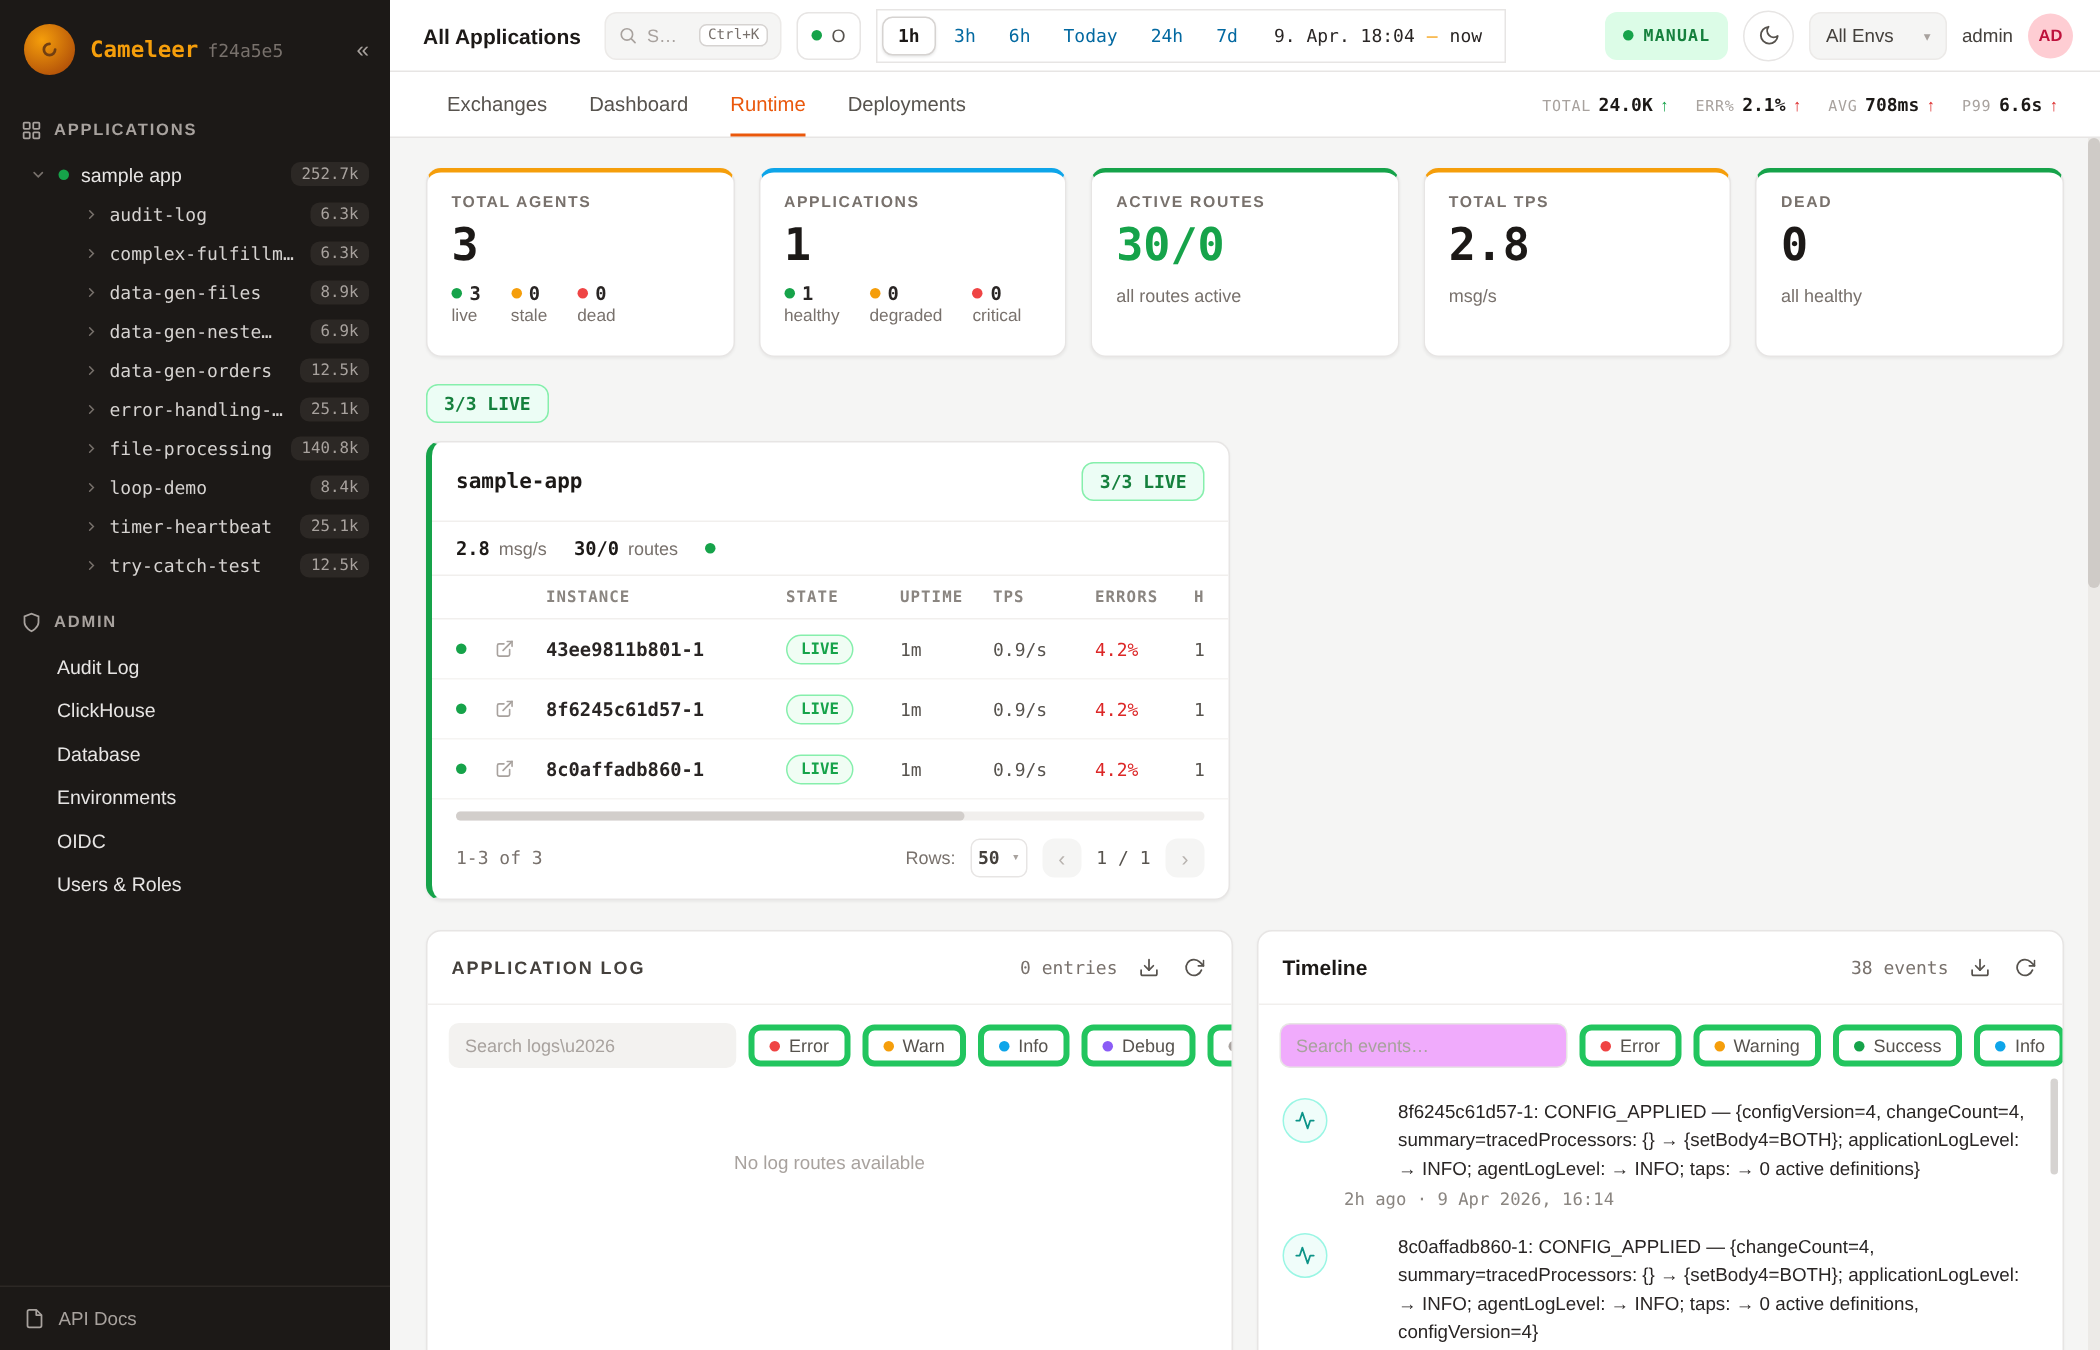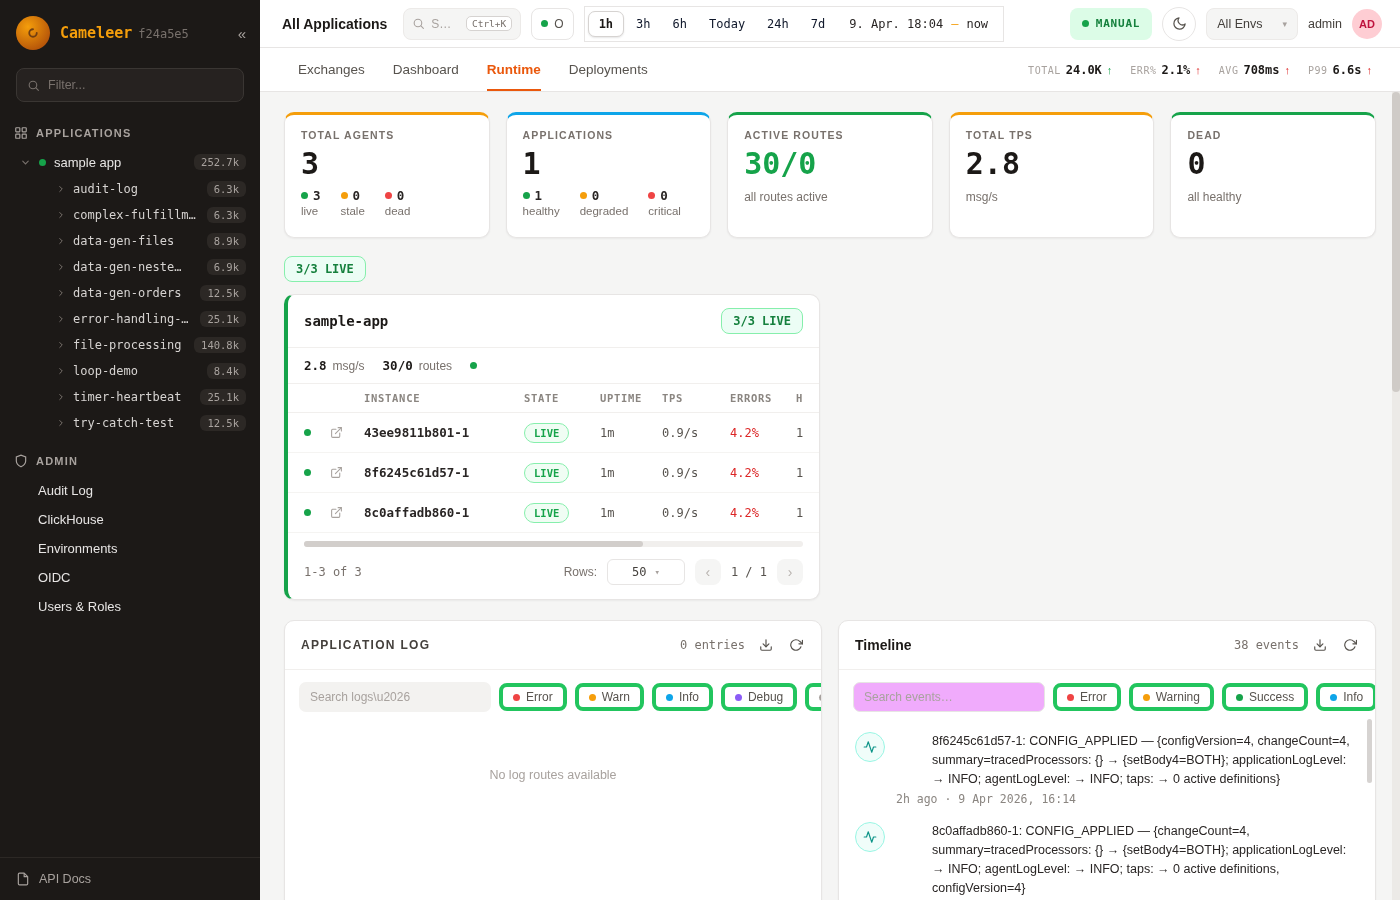--- a/index.html
+++ b/index.html
@@ -33,35 +33,35 @@
   .sb-footer { border-top:1px solid #2c2825; padding:14px 16px; display:flex; align-items:center; gap:9px; color:#a8a29e; font-size:12.5px; cursor:pointer; }
 
   
   .main { flex:1; display:flex; flex-direction:column; min-width:0; }
   .topbar { height:48px; flex:none; background:#fff; border-bottom:1px solid #e7e5e4; display:flex; align-items:center; gap:10px; padding:0 18px 0 22px; }
   .tb-title { font-weight:700; font-size:14px; margin-right:6px; white-space:nowrap; }
   .tb-search { width:118px; height:32px; background:#f5f5f4; border:1px solid #eceae8; border-radius:8px; display:flex; align-items:center; gap:6px; padding:0 8px; color:#a8a29e; font-size:12px; cursor:text; flex:none; }
   .tb-search kbd { margin-left:auto; border:1px solid #d6d3d1; background:#fff; border-radius:5px; padding:1px 5px; font-family:"DejaVu Sans Mono",monospace; font-size:9.5px; color:#78716c; }
   .tb-online { height:32px; border:1px solid #e7e5e4; border-radius:8px; background:#fff; display:flex; align-items:center; gap:6px; padding:0 9px; font-size:12px; color:#57534e; cursor:pointer; flex:none; }
   .tb-timegroup { height:36px; border:1px solid #e7e5e4; border-radius:0; background:#fff; display:flex; align-items:center; padding:3px; gap:2px; flex:none; }
-  .range-pill { padding:5px 10px; font-family:"DejaVu Sans Mono",monospace; font-size:12px; color:#0f172a; border-radius:7px; cursor:pointer; }
+  .range-pill { padding:5px 10px; font-family:"DejaVu Sans Mono",monospace; font-size:12px; color:#0369a1; border-radius:7px; cursor:pointer; }
   .range-pill.active { background:#fff; border:1px solid #d6d3d1; color:#1c1917; font-weight:700; box-shadow:0 1px 2px rgba(0,0,0,.10); }
   .tb-dates { display:flex; align-items:center; gap:8px; padding:0 12px; font-family:"DejaVu Sans Mono",monospace; font-size:12px; color:#292524; cursor:pointer; }
   .tb-dates .sep { color:#f59e0b; }
   .manual-btn { margin-left:auto; height:32px; border-radius:8px; background:#dcfce7; color:#15803d; display:flex; align-items:center; gap:7px; padding:0 12px; font-family:"DejaVu Sans Mono",monospace; font-size:11px; font-weight:700; letter-spacing:.8px; cursor:pointer; flex:none; }
   .moon-btn { width:34px; height:34px; border-radius:50%; border:1px solid #e7e5e4; background:#fff; display:flex; align-items:center; justify-content:center; color:#57534e; cursor:pointer; flex:none; }
   .env-select { height:32px; background:#f5f5f4; border:1px solid #eceae8; border-radius:8px; display:flex; align-items:center; gap:20px; padding:0 10px; font-size:12.5px; color:#44403c; cursor:pointer; flex:none; }
   .caret { font-size:9px; color:#a8a29e; }
   .tb-user { font-size:12.5px; color:#44403c; }
   .avatar { width:30px; height:30px; border-radius:50%; background:#fecdd3; color:#be123c; display:flex; align-items:center; justify-content:center; font-size:11px; font-weight:700; cursor:pointer; flex:none; }
 
   
   .tabbar { height:44px; flex:none; background:#fff; border-bottom:1px solid #e7e5e4; display:flex; align-items:center; gap:28px; padding:0 28px 0 38px; }
   .tab { height:100%; display:flex; align-items:center; font-size:13.5px; color:#57534e; border-bottom:2px solid transparent; padding-top:2px; cursor:pointer; }
-  .tab.active { color:#ea580c; border-bottom-color:#ea580c; font-weight:700; }
+  .tab.active { color:#ea580c; border-bottom-color:#ea580c; font-weight:400; }
   .tab-stats { margin-left:auto; display:flex; align-items:center; gap:18px; }
   .stat-g { display:flex; align-items:baseline; gap:5px; white-space:nowrap; }
   .stat-label { font-family:"DejaVu Sans Mono",monospace; font-size:10px; color:#a8a29e; letter-spacing:.5px; }
   .stat-value { font-family:"DejaVu Sans Mono",monospace; font-size:12px; font-weight:700; color:#1c1917; }
   .arrow { font-size:11px; }
   .up-good { color:#16a34a; } .up-bad { color:#dc2626; }
 
   
   .content { flex:1; background:#f5f5f4; padding:20px 24px 0; overflow:hidden; }
   .cards-row { display:flex; gap:16px; margin-bottom:18px; }
@@ -92,21 +92,21 @@
   .cell-instance { font-family:"DejaVu Sans Mono",monospace; font-size:12.5px; font-weight:700; color:#292524; }
   .state-pill { display:inline-flex; border:1px solid #86efac; background:#f0fdf4; color:#16a34a; font-family:"DejaVu Sans Mono",monospace; font-size:10.5px; font-weight:700; padding:3px 9px; border-radius:999px; }
   .cell-dim { font-family:"DejaVu Sans Mono",monospace; font-size:12px; color:#57534e; }
   .cell-err { font-family:"DejaVu Sans Mono",monospace; font-size:12px; color:#dc2626; }
   .link-btn { color:#a8a29e; cursor:pointer; }
   .h-scrollbar { height:6px; background:#f1efed; border-radius:3px; margin:8px 16px 4px; cursor:pointer; }
   .h-thumb { width:68%; height:100%; background:#d2cecb; border-radius:3px; }
   .ac-footer { display:flex; align-items:center; gap:10px; padding:8px 16px 14px; }
   .range-text { font-family:"DejaVu Sans Mono",monospace; font-size:12px; color:#78716c; }
   .rows-label { margin-left:auto; font-size:12px; color:#78716c; }
-  .rows-select { border:1px solid #e7e5e4; border-radius:6px; padding:5px 24px; display:flex; align-items:center; gap:8px; font-family:"DejaVu Sans Mono",monospace; font-size:12px; color:#44403c; cursor:pointer; }
+  .rows-select { border:1px solid #e7e5e4; border-radius:6px; padding:5px 4px; display:flex; align-items:center; gap:8px; font-family:"DejaVu Sans Mono",monospace; font-size:12px; color:#44403c; cursor:pointer;font-weight:bold; }
   .pg-btn { width:26px; height:26px; border-radius:8px; background:#f5f5f4; color:#b8b3af; display:flex; align-items:center; justify-content:center; font-size:14px; cursor:pointer; }
   .pg-info { font-family:"DejaVu Sans Mono",monospace; font-size:12px; color:#57534e; }
 
   
   .bottom-row { display:flex; gap:16px; height:340px; }
   .panel { flex:1; min-width:0; background:#fff; border:1px solid #e7e5e4; border-radius:10px 10px 0 0; box-shadow:0 1px 2px rgba(28,25,23,.05); overflow:hidden; position:relative; }
   .p-header { display:flex; align-items:center; gap:12px; padding:15px 16px; border-bottom:1px solid #f1efed; }
   .p-title-caps { font-size:12px; font-weight:700; letter-spacing:1.3px; color:#44403c; }
   .p-title { font-size:14px; font-weight:700; color:#1c1917; }
   .p-count { margin-left:auto; font-family:"DejaVu Sans Mono",monospace; font-size:12px; color:#78716c; }
@@ -139,29 +139,20 @@
         <svg width="20" height="20" viewBox="0 0 24 24" fill="none" stroke="#713f12" stroke-width="2.2" stroke-linecap="round">
             <path d="M16.5 12a4.5 4.5 0 1 1-4.5-4.5"></path>
           </svg>
       </span>
       <span>
         <span class="brand">Cameleer</span><span class="brand-suffix">f24a5e5</span>
       </span>
       <span class="collapse-btn">«</span>
     </div>
 
-    <div class="sb-filter">
-      <span>
-        <svg width="13" height="13" viewBox="0 0 24 24" fill="none" stroke="currentColor" stroke-width="2" stroke-linecap="round">
-            <circle cx="11" cy="11" r="7"></circle>
-            <line x1="21" y1="21" x2="16.5" y2="16.5"></line>
-          </svg>
-      </span>
-      <input placeholder="Filter..." style="">
-    </div>
 
     <div class="sb-scroll">
       <div class="section-head">
         <span>
           <svg width="14" height="14" viewBox="0 0 24 24" fill="none" stroke="currentColor" stroke-width="2">
               <rect x="3" y="3" width="7" height="7" rx="1"></rect>
               <rect x="14" y="3" width="7" height="7" rx="1"></rect>
               <rect x="3" y="14" width="7" height="7" rx="1"></rect>
               <rect x="14" y="14" width="7" height="7" rx="1"></rect>
             </svg>
@@ -274,20 +265,21 @@
       <div class="section-head">
         <span>
           <svg width="14" height="14" viewBox="0 0 24 24" fill="none" stroke="currentColor" stroke-width="2">
               <path d="M12 22s8-4 8-10V5l-8-3-8 3v7c0 6 8 10 8 10z"></path>
             </svg>
         </span>
         <span>ADMIN</span>
       </div>
       <div class="admin-item">Audit Log</div>
       <div class="admin-item">ClickHouse</div>
+      <div class="admin-item">Database</div>
       <div class="admin-item">Environments</div>
       <div class="admin-item">OIDC</div>
       <div class="admin-item">Users &amp; Roles</div>
     </div>
 
     <div class="sb-footer">
       <span>
         <svg width="14" height="14" viewBox="0 0 24 24" fill="none" stroke="currentColor" stroke-width="2" stroke-linejoin="round">
             <path d="M14 2H6a2 2 0 0 0-2 2v16a2 2 0 0 0 2 2h12a2 2 0 0 0 2-2V8z"></path>
             <polyline points="14 2 14 8 20 8"></polyline>

